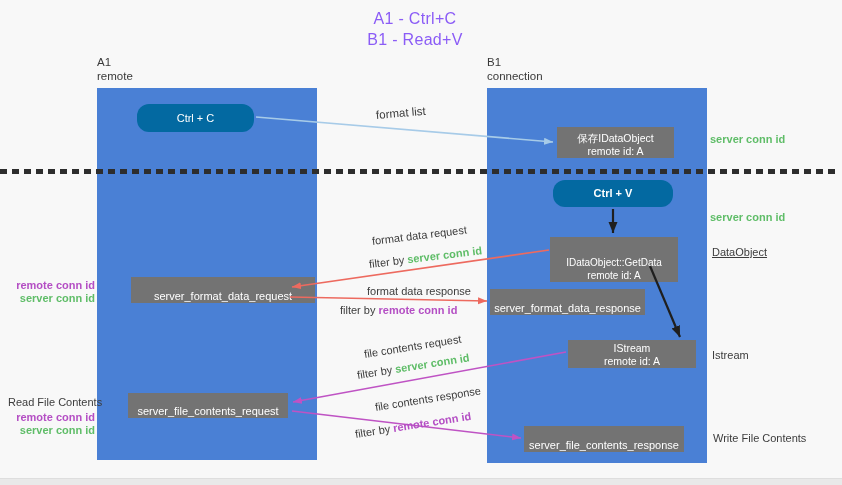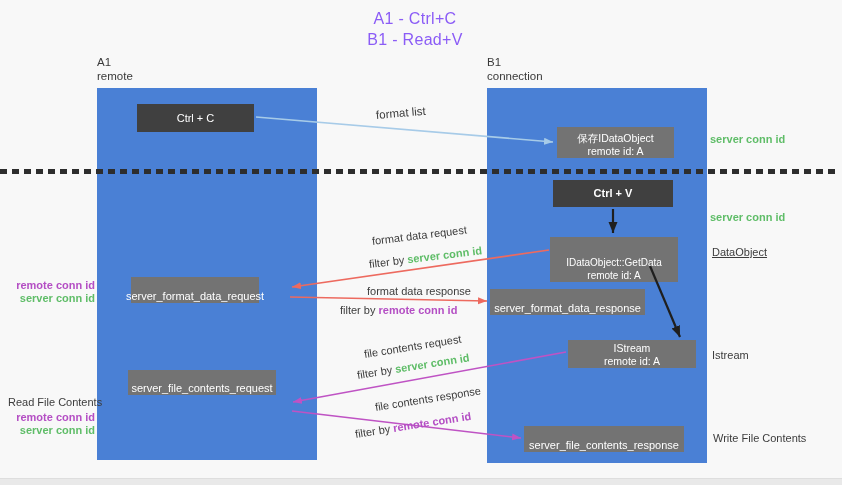--- a/index.html
+++ b/index.html
@@ -16,30 +16,30 @@
 
   .lane { position:absolute; background:#4a80d5; z-index:1; }
   .lane.left { left:97px; top:88px; width:220px; height:372px; }
   .lane.right { left:487px; top:88px; width:220px; height:375px; }
 
   .dashline { position:absolute; left:0; top:169px; width:836px; height:5px; z-index:4;
     background:repeating-linear-gradient(90deg,#2d2d2d 0 7px,transparent 7px 12px); }
 
   .node { position:absolute; z-index:3; display:flex; flex-direction:column; align-items:center;
     justify-content:center; color:#fff; font-size:11px; text-align:center; line-height:13px; }
-  .node.green { background:#404040; }
+  .node.green { background:#0369a1;border-radius:12px; }
   .node.orange { background:#737373;justify-content:flex-end; }
   .n-ctrl-c { left:137px; top:104px; width:117px; height:28px; }
   .n-save   { left:557px; top:127px; width:117px; height:31px; font-size:10.5px; }
   .n-ctrl-v { left:553px; top:180px; width:120px; height:27px;font-weight:bold; }
   .n-getdata{ left:550px; top:237px; width:128px; height:45px; font-size:10px; }
-  .n-fmtreq { left:131px; top:277px; width:128px; height:26px; }
+  .n-fmtreq { left:131px; top:277px; width:184px; height:26px; }
   .n-fmtresp{ left:490px; top:289px; width:155px; height:26px; }
   .n-istream{ left:568px; top:340px; width:128px; height:28px; font-size:10.5px; }
-  .n-filereq{ left:128px; top:370px; width:148px; height:25px; }
+  .n-filereq{ left:128px; top:393px; width:160px; height:25px; }
   .n-fileresp{ left:524px; top:426px; width:160px; height:26px; }
 
   .side { position:absolute; font-size:11px; color:#3c3c3c; z-index:6; white-space:nowrap; }
   .accent-green { color:#5fbd68; font-weight:bold; }
   .accent-purple { color:#b44ec4; font-weight:bold; }
   .s-sc-top { left:710px; top:133px; }
   .s-sc-mid { left:710px; top:211px; }
   .s-dataobject { left:712px; top:246px;text-decoration:underline; }
   .s-istream { left:712px; top:349px; }
   .s-writefile { left:713px; top:432px; }

